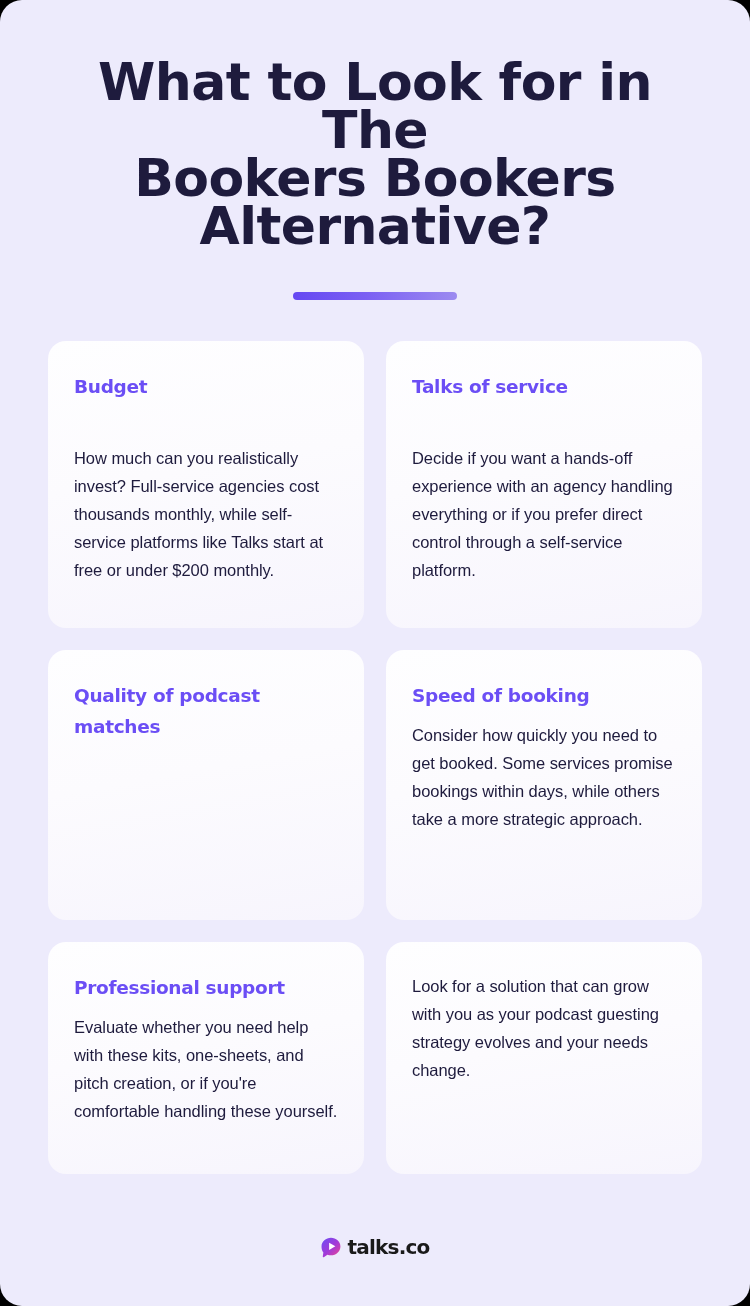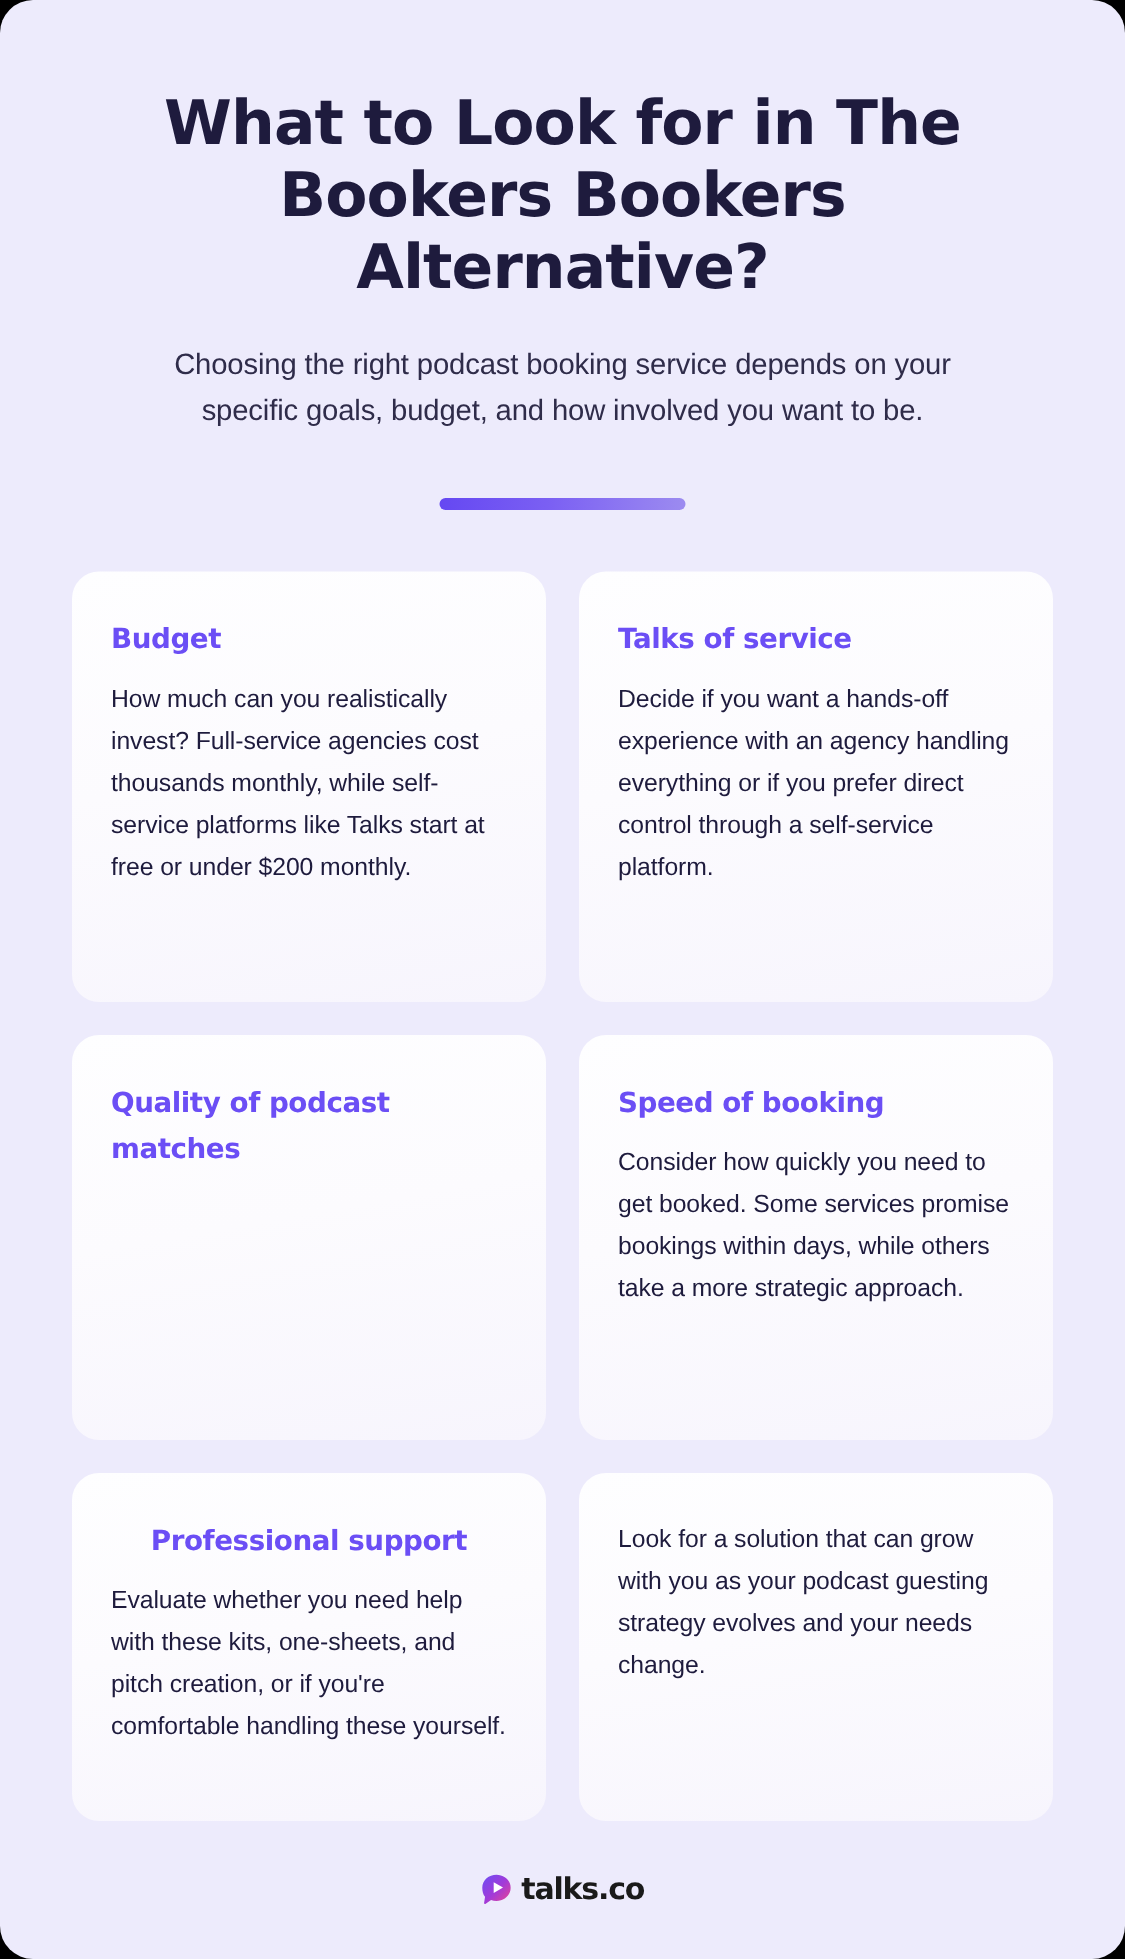--- a/index.html
+++ b/index.html
@@ -26,21 +26,21 @@
 
   
   .header {
     width: 100%;
     padding: 58px 58px 0 58px;
     text-align: center;
   }
 
   .title {
     font-family: "DejaVu Sans", sans-serif;
-    font-size: 41px;
+    font-size: 52px;
     line-height: 48px;
     font-weight: 700;
     letter-spacing: -0.6px;
     color: #1E1B3D;
     max-width: 600px;
     margin: 0 auto;
   }
   .title .line { display: block; }
 
   .subtitle {
@@ -79,23 +79,23 @@
   }
 
   .card {
     background: linear-gradient(170deg, #FEFEFF 0%, #FCFBFE 45%, #F7F5FD 100%);
     border-radius: 18px;
     padding: 30px 26px 26px 26px;
     display: flex;
     flex-direction: column;
   }
 
-  .card-row-1 { min-height: 287px; }
+  .card-row-1 { min-height: 287px; gap: 32px; }
   .card-row-2 { min-height: 270px; }
-  .card-row-3 { min-height: 232px; align-items: center; }
+  .card-row-3 { min-height: 232px; }
 
   .card-title {
     font-family: "DejaVu Sans", sans-serif;
     font-size: 18.5px;
     line-height: 31px;
     font-weight: 700;
     letter-spacing: -0.3px;
     color: #6B4EF5;
     margin-bottom: 10px;
   }
@@ -140,24 +140,20 @@
 </head>
 <body>
 
 <div id="page">
 
   <div class="header">
     <h1 class="title">
       <span class="line">What to Look for in The</span>
       <span class="line">Bookers Bookers Alternative?</span>
     </h1>
-    <p class="subtitle">
-      <span class="line">Choosing the right podcast booking service depends on your</span>
-      <span class="line">specific goals, budget, and how involved you want to be.</span>
-    </p>
   </div>
 
   <div class="divider-wrap">
     <div class="divider"></div>
   </div>
 
   <div class="grid">
 
     <div class="card card-row-1">
       <div class="card-title">Budget</div>

